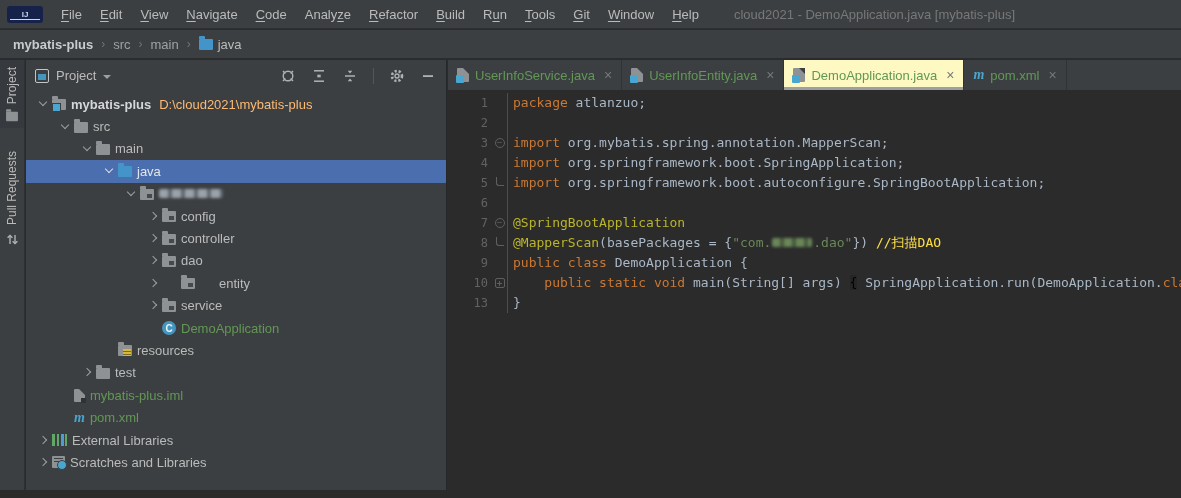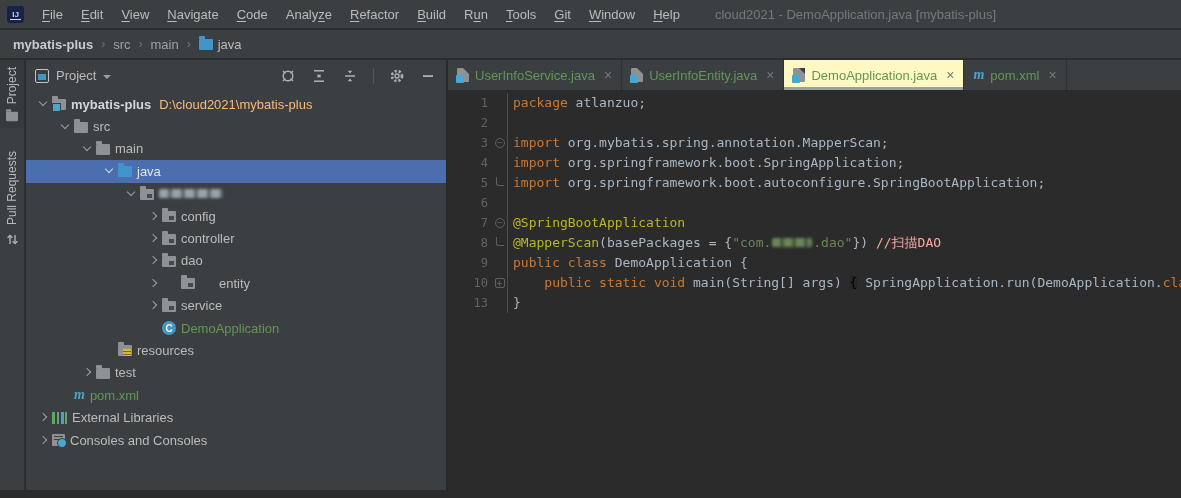--- a/index.html
+++ b/index.html
@@ -2,21 +2,21 @@
 <html><head>
 <meta charset="utf-8">
 <style>
   * { margin:0; padding:0; box-sizing:border-box; }
   html,body { width:1181px; height:498px; overflow:hidden; background:#2B2B2B;
     font-family:"Liberation Sans", sans-serif; }
 
   
   .titlebar { position:absolute; top:0; left:0; right:0; height:29px; background:#3C3F41;
     display:flex; align-items:center; border-bottom:1px solid #2D2F31; }
-  .logo { width:17px; height:17px; margin:0 9px 0 7px; background:#17224B; border-radius:3px;
+  .logo { width:36px; height:17px; margin:0 9px 0 7px; background:#17224B; border-radius:3px;
     position:relative; display:flex; align-items:center; justify-content:center;
     color:#C8D2EE; font-size:8px; font-weight:bold; }
   .logo::after { content:""; position:absolute; left:3px; right:3px; bottom:2.5px; height:1.5px; background:#D8D8D8; }
   .menu-item { padding:0 9px; font-size:13px; color:#BBBBBB; cursor:default; }
   .menu-item u { text-decoration-thickness:1px; text-underline-offset:2px; }
   .win-title { margin-left:26px; color:#787878; font-size:13px; white-space:nowrap; }
 
   
   .crumbbar { position:absolute; top:30px; left:0; right:0; height:29px; background:#3C3F41;
     display:flex; align-items:center; padding-left:13px; border-bottom:1px solid #2A2C2E;
@@ -115,21 +115,21 @@
   .fm-end { width:8px; height:9px; border-left:1px solid #5D6063; border-bottom:1px solid #5D6063;
     border-radius:0 0 0 3px; margin-top:-3px; }
   .fm-plus { width:10px; height:10px; border:1px solid #5D6063; border-radius:2px; position:relative; }
   .fm-plus::before { content:""; position:absolute; left:1.5px; right:1.5px; top:50%; height:1px; margin-top:-0.5px; background:#5D6063; }
   .fm-plus::after { content:""; position:absolute; top:1.5px; bottom:1.5px; left:50%; width:1px; margin-left:-0.5px; background:#5D6063; }
   .ct { flex:1; border-left:1px solid #4A4E50; padding-left:5px; white-space:pre; overflow:hidden; }
   .tk-kw { color:#CC7832; }
   .tk-pl { color:#A9B7C6; }
   .tk-ann { color:#BBB529; }
   .tk-str { color:#6A8759; }
-  .tk-cm { color:#fca5a5; }
+  .tk-cm { color:#fde047; }
   .tk-fbg { background:#232527; border-radius:2px; }
   .cen { display:inline-block; width:40px; height:9px; border-radius:2px; margin:0 1px;
     background:repeating-linear-gradient(90deg,#6A8759 0 8px,#47583C 8px 12px); filter:blur(1.8px); }
 </style>
 </head>
 <body>
 
 <div class="titlebar">
   <div class="logo">IJ</div>
   <div id="menubar" style="display:flex;align-items:center;">
@@ -291,32 +291,37 @@
         <span class="ico-folder res"></span>
         <span class="lbl">resources</span>
       </div>
       <div class="trow" style="padding-left: 52px;">
         <span class="chev closed"></span>
         <span class="ico-folder"></span>
         <span class="lbl">test</span>
       </div>
       <div class="trow" style="padding-left: 30px;">
         <span class="chev"></span>
+        <span class="ico-file iml"></span>
+        <span class="lbl green">mybatis-plus.iml</span>
+      </div>
+      <div class="trow" style="padding-left: 30px;">
+        <span class="chev"></span>
         <span class="ico-maven">m</span>
         <span class="lbl green">pom.xml</span>
       </div>
       <div class="trow" style="padding-left: 8px;">
         <span class="chev closed"></span>
         <span class="ico-libs"></span>
         <span class="lbl">External Libraries</span>
       </div>
       <div class="trow" style="padding-left: 8px;">
         <span class="chev closed"></span>
         <span class="ico-scratch"></span>
-        <span class="lbl">Consoles and Consoles</span>
+        <span class="lbl">Scratches and Libraries</span>
       </div>
     </div>
 </div>
 
 <div class="editor">
   <div class="tabbar" id="tabbar">
       <div class="etab">
         <span class="ico-javaclass"></span>
         <span>UserInfoService.java</span>
         <span class="tclose">×</span>

